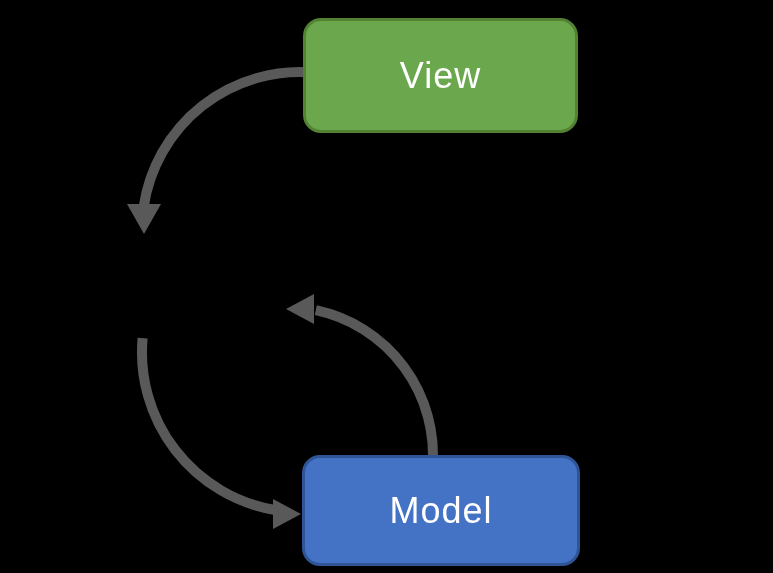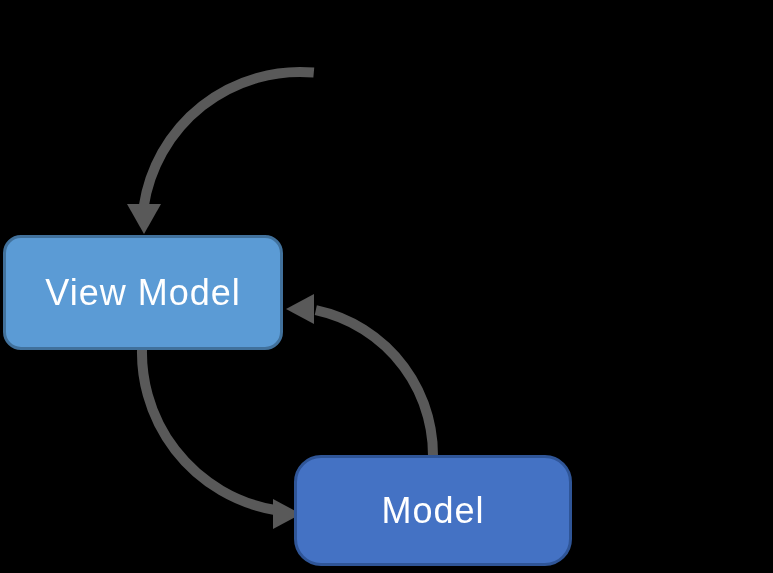--- a/index.html
+++ b/index.html
@@ -25,21 +25,21 @@
     border-radius: 18px;
     display: flex;
     align-items: center;
     justify-content: center;
     font-size: 36px;
     letter-spacing: 1px;
     color: #fff;
   }
   .node-view      { left: 303px; top: 18px;  width: 275px; height: 115px; }
   .node-viewmodel { left: 3px;   top: 235px; width: 280px; height: 115px; }
-  .node-model     { left: 294px; top: 455px; width: 278px; height: 111px; border-radius: 27px; }
+  .node-model     { left: 302px; top: 455px; width: 278px; height: 111px; }
   .node-action {
     position: absolute;
     left: 602px; top: 29px;
     width: 166px; height: 86px;
     clip-path: polygon(0 50%, 21.7% 0, 100% 0, 100% 100%, 21.7% 100%);
     display: flex;
     align-items: center;
     justify-content: center;
     padding-left: 34px;
     box-sizing: border-box;
@@ -59,23 +59,23 @@
     <path d="M 313.8 72.6 A 158 158 0 0 0 143.7 206.6" fill="none" stroke-width="10" style="stroke: rgb(89, 89, 89);"></path>
     <polygon points="144,234 127,204 161,204" style="fill: rgb(89, 89, 89);"></polygon>
 
     <path d="M 142.6 338.1 A 160 160 0 0 0 275 510" fill="none" stroke-width="10" style="stroke: rgb(89, 89, 89);"></path>
     <polygon points="301,514 273,499 273,529" style="fill: rgb(89, 89, 89);"></polygon>
 
     <path d="M 432.4 467.9 A 148 148 0 0 0 315.8 310.2" fill="none" stroke-width="10" style="stroke: rgb(89, 89, 89);"></path>
     <polygon points="286,309 314,294 314,324" style="fill: rgb(89, 89, 89);"></polygon>
   </svg>
 
+  <div class="node node-view" style="background-color: rgb(107, 168, 77); border-color: rgb(84, 130, 51); color: rgb(255, 255, 255);">
+    <span>View</span>
+  </div>
 
 
-  <div class="node node-viewmodel" style="background-color: rgb(91, 155, 213); border-color: rgb(65, 113, 156); color: rgb(255, 255, 255);">
-    <span>View Model</span>
-  </div>
 
   <div class="node node-model" style="background-color: rgb(68, 114, 196); border-color: rgb(47, 85, 151); color: rgb(255, 255, 255);">
     <span>Model</span>
   </div>
 
 </div>
 
 </body></html>

